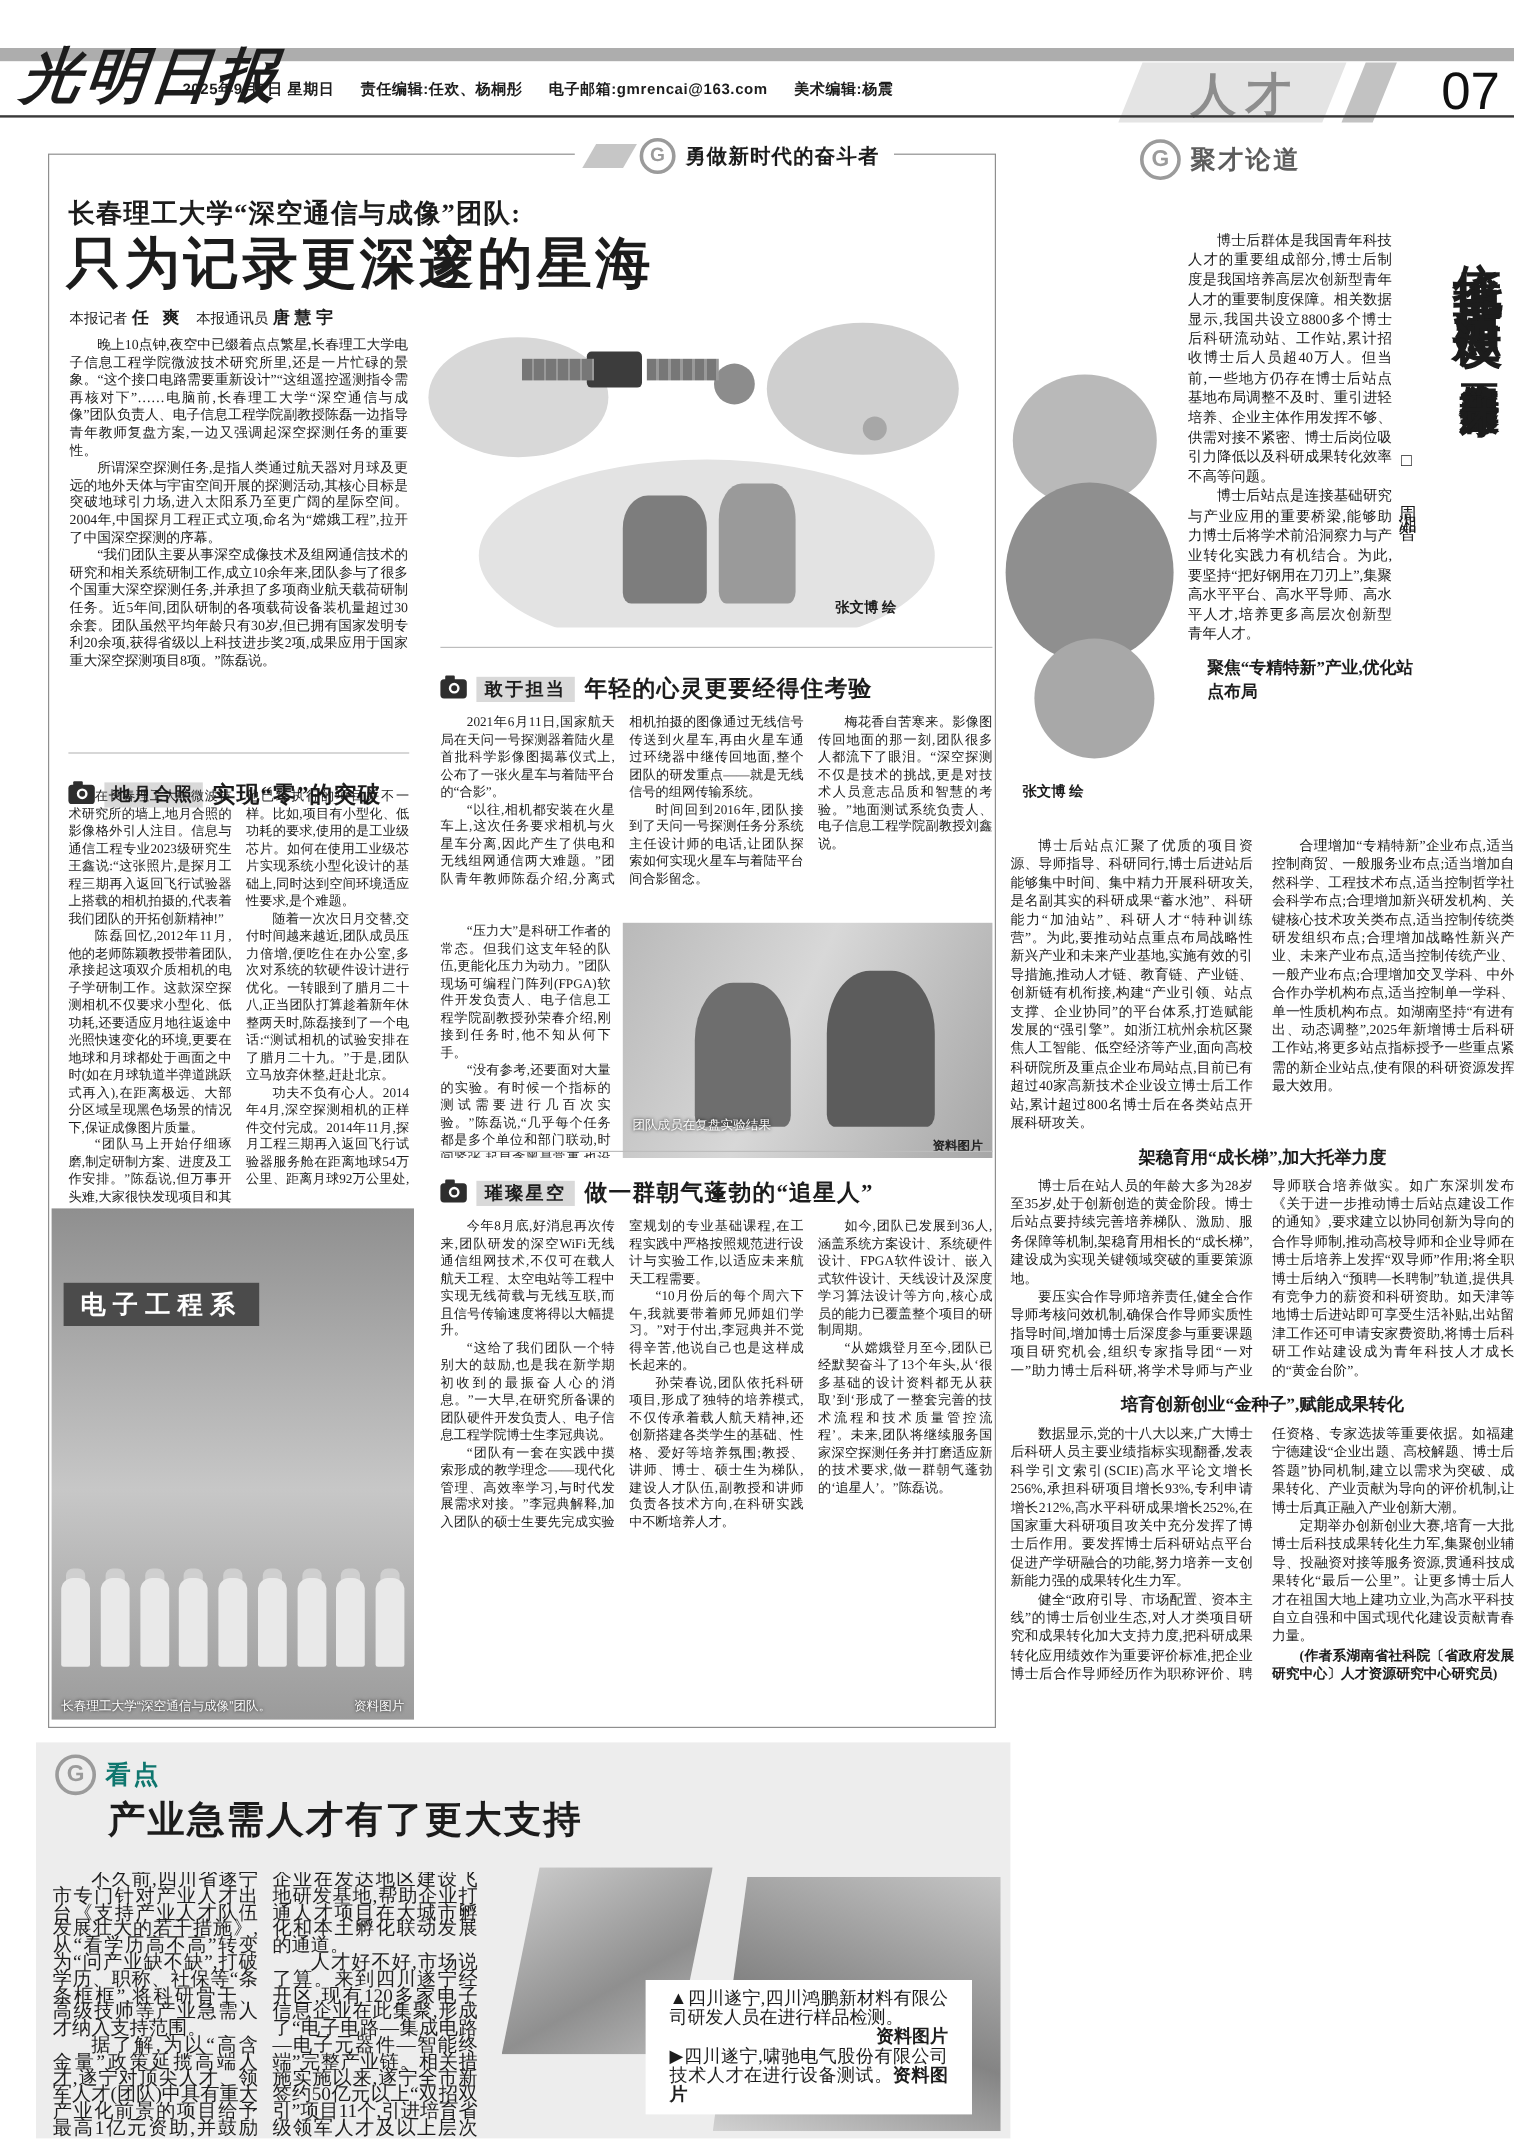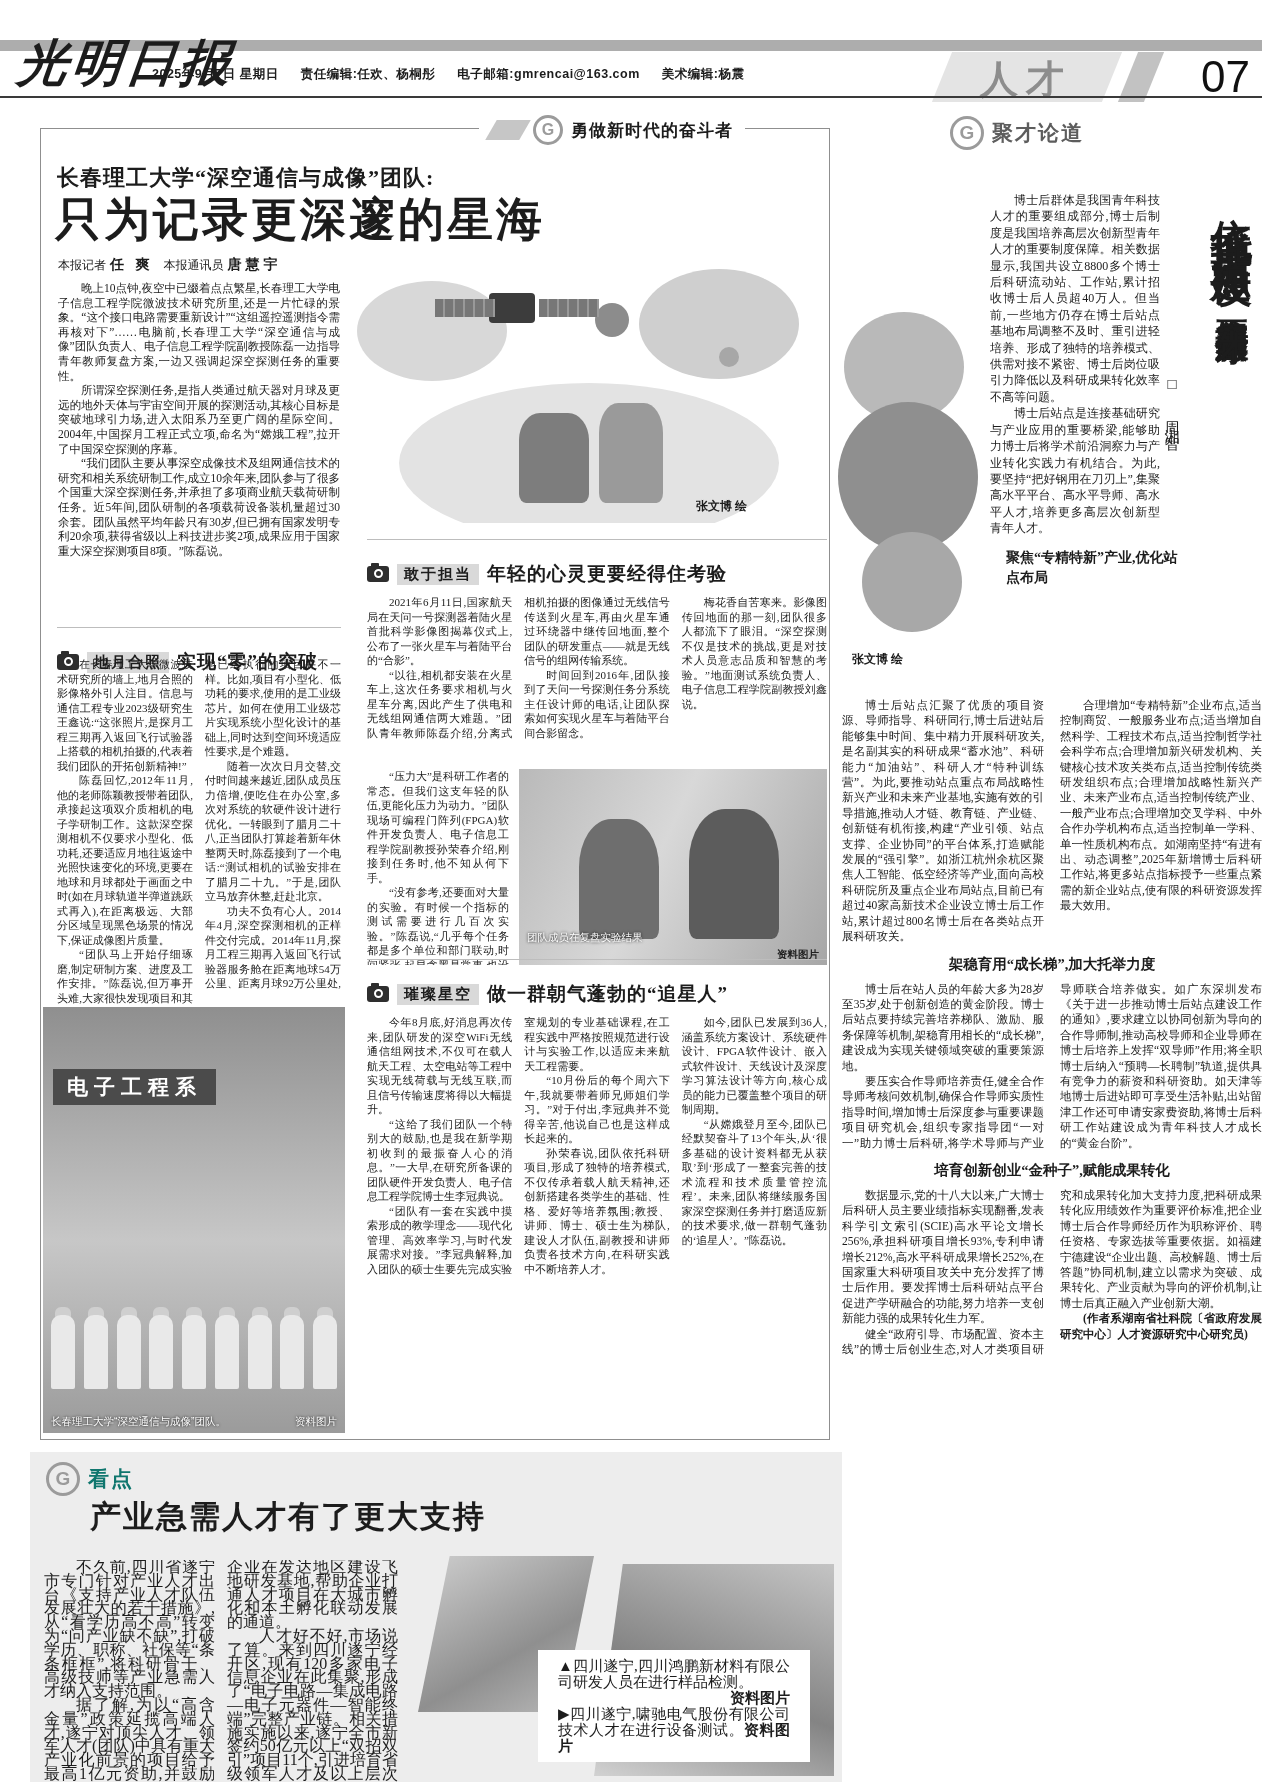--- a/index.html
+++ b/index.html
@@ -8,21 +8,21 @@
   .sans{font-family:"Liberation Sans","DejaVu Sans",sans-serif;}
   
   .topbar{position:absolute;top:40px;left:0;width:100%;height:11px;background:#adadad;}
   .masthead{position:absolute;left:18px;top:30px;font-size:50px;font-weight:bold;font-style:italic;
             letter-spacing:4px;transform:skewX(-6deg);}
   .dateline{position:absolute;left:152px;top:66px;font-size:12.5px;font-weight:bold;letter-spacing:.5px;}
   .dateline span{margin-right:22px;}
   .header-rule{position:absolute;top:96px;left:0;width:100%;border-top:2px solid #3a3a3a;}
   .page-tab{position:absolute;top:52px;right:0;width:360px;height:50px;}
   .tab-bg{position:absolute;right:150px;top:0;width:170px;height:50px;background:#e4e4e4;transform:skewX(-22deg);}
-  .tab-label{position:absolute;right:190px;top:2px;font-size:38px;font-weight:bold;color:#8d8d8d;letter-spacing:8px;}
+  .tab-label{position:absolute;right:178px;top:2px;font-size:38px;font-weight:bold;color:#8d8d8d;letter-spacing:8px;}
   .tab-stripe{position:absolute;right:108px;top:0;width:26px;height:50px;background:#c2c2c2;transform:skewX(-22deg);}
   .tab-num{position:absolute;right:12px;top:0;font-size:44px;color:#111;font-family:"Liberation Sans","DejaVu Sans",sans-serif;}
   
   .glogo{display:inline-flex;align-items:center;justify-content:center;width:24px;height:24px;border-radius:50%;
          border:3px solid #9b9b9b;color:#9b9b9b;font-weight:bold;font-size:16px;flex:0 0 auto;
          font-family:"Liberation Sans","DejaVu Sans",sans-serif;}
   .slant{width:34px;height:20px;background:#c6c6c6;transform:skewX(-30deg);flex:0 0 auto;}
   .badge{display:flex;align-items:center;gap:8px;}
   .badge .btxt{font-weight:bold;font-size:17px;letter-spacing:1px;}
   .cam{position:relative;width:22px;height:16px;background:#2e2e2e;border-radius:3px;flex:0 0 auto;}
@@ -239,21 +239,21 @@
     </div>
 
     <div class="op-top">
       <div class="op-clouds">
         <div class="blob" style="left:6px;top:0;width:120px;height:110px;background:#b9b9b9;"></div>
         <div class="blob" style="left:0;top:90px;width:140px;height:150px;background:#8f8f8f;"></div>
         <div class="blob" style="left:24px;top:220px;width:100px;height:100px;background:#a8a8a8;"></div>
         <div class="op-clouds-cap">张文博  绘</div>
       </div>
       <div class="op-lead paras">
-          <p>博士后群体是我国青年科技人才的重要组成部分,博士后制度是我国培养高层次创新型青年人才的重要制度保障。相关数据显示,我国共设立8800多个博士后科研流动站、工作站,累计招收博士后人员超40万人。但当前,一些地方仍存在博士后站点基地布局调整不及时、重引进轻培养、形成了独特的培养模式、供需对接不紧密、博士后岗位吸引力降低以及科研成果转化效率不高等问题。</p>
+          <p>博士后群体是我国青年科技人才的重要组成部分,博士后制度是我国培养高层次创新型青年人才的重要制度保障。相关数据显示,我国共设立8800多个博士后科研流动站、工作站,累计招收博士后人员超40万人。但当前,一些地方仍存在博士后站点基地布局调整不及时、重引进轻培养、企业主体作用发挥不够、供需对接不紧密、博士后岗位吸引力降低以及科研成果转化效率不高等问题。</p>
           <p>博士后站点是连接基础研究与产业应用的重要桥梁,能够助力博士后将学术前沿洞察力与产业转化实践力有机结合。为此,要坚持“把好钢用在刀刃上”,集聚高水平平台、高水平导师、高水平人才,培养更多高层次创新型青年人才。</p>
         </div>
       <div class="op-sub1">聚焦“专精特新”产业,优化站点布局</div>
       <div class="op-author">□ 周湘智</div>
       <div class="op-headline">
         <span class="l1">依托博士后站点建设</span>
         <span class="l2">培养更多高层次创新型青年人才</span>
       </div>
     </div>
 
@@ -268,20 +268,21 @@
       <div>
           <p>博士后在站人员的年龄大多为28岁至35岁,处于创新创造的黄金阶段。博士后站点要持续完善培养梯队、激励、服务保障等机制,架稳育用相长的“成长梯”,建设成为实现关键领域突破的重要策源地。</p>
           <p>要压实合作导师培养责任,健全合作导师考核问效机制,确保合作导师实质性指导时间,增加博士后深度参与重要课题项目研究机会,组织专家指导团“一对一”助力博士后科研,将学术导师与产业导师联合培养做实。如广东深圳发布《关于进一步推动博士后站点建设工作的通知》,要求建立以协同创新为导向的合作导师制,推动高校导师和企业导师在博士后培养上发挥“双导师”作用;将全职博士后纳入“预聘—长聘制”轨道,提供具有竞争力的薪资和科研资助。如天津等地博士后进站即可享受生活补贴,出站留津工作还可申请安家费资助,将博士后科研工作站建设成为青年科技人才成长的“黄金台阶”。</p>
         </div>
     </div>
     <div class="op-subhead">培育创新创业“金种子”,赋能成果转化</div>
     <div class="op-cols cols">
       <div>
           <p>数据显示,党的十八大以来,广大博士后科研人员主要业绩指标实现翻番,发表科学引文索引(SCIE)高水平论文增长256%,承担科研项目增长93%,专利申请增长212%,高水平科研成果增长252%,在国家重大科研项目攻关中充分发挥了博士后作用。要发挥博士后科研站点平台促进产学研融合的功能,努力培养一支创新能力强的成果转化生力军。</p>
           <p>健全“政府引导、市场配置、资本主线”的博士后创业生态,对人才类项目研究和成果转化加大支持力度,把科研成果转化应用绩效作为重要评价标准,把企业博士后合作导师经历作为职称评价、聘任资格、专家选拔等重要依据。如福建宁德建设“企业出题、高校解题、博士后答题”协同机制,建立以需求为突破、成果转化、产业贡献为导向的评价机制,让博士后真正融入产业创新大潮。</p>
+          <p>定期举办创新创业大赛,培育一大批博士后科技成果转化生力军,集聚创业辅导、投融资对接等服务资源,贯通科技成果转化“最后一公里”。让更多博士后人才在祖国大地上建功立业,为高水平科技自立自强和中国式现代化建设贡献青春力量。</p>
         </div>
       <p class="op-attr">(作者系湖南省社科院〔省政府发展研究中心〕人才资源研究中心研究员)</p>
     </div>
   </div>
 
   <div class="spotlight">
     <div class="badge badge-sp">
       <span class="glogo" style="width:28px;height:28px;font-size:19px;">G</span>
       <span class="btxt">看点</span>
     </div>

